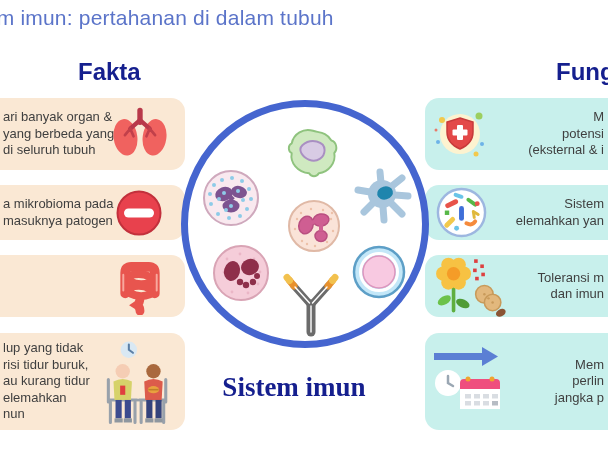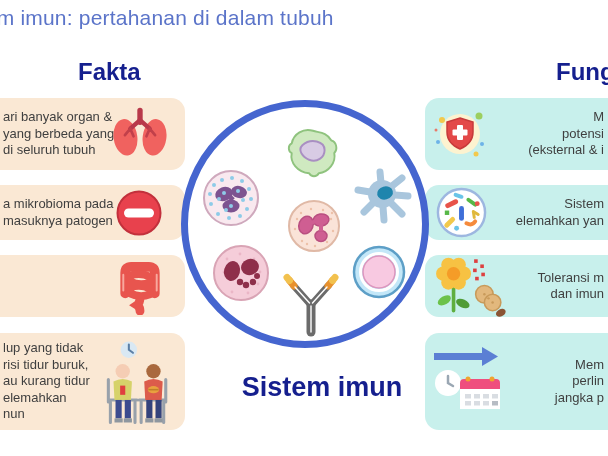--- a/index.html
+++ b/index.html
@@ -30,22 +30,22 @@
   .peach .card-text{left:31px;width:118px;text-align:left;}
   .cyan  .card-text{right:34px;width:150px;text-align:right;}
   .card-icon{position:absolute;}
   .circle{
     position:absolute;left:181px;top:100px;width:248px;height:248px;
     border:7px solid #4565cf;border-radius:50%;background:#ffffff;
     box-sizing:border-box;
   }
   .cell{position:absolute;}
   .circle-label{
-    position:absolute;left:198px;top:372px;width:248px;text-align:center;
-    font-size:27px;font-weight:800;color:#151f8e;
+    position:absolute;left:170px;top:372px;width:248px;text-align:center;
+    font-size:27px;font-weight:800;color:#151f8e;font-family:Liberation Serif, serif;
   }
 </style>
 </head>
 <body>
 
 <div class="page-title">Sistem imun: pertahanan di dalam tubuh</div>
 
 <div class="col-header fakta">Fakta</div>
 <div class="col-header fungsi">Fungsi</div>
 

